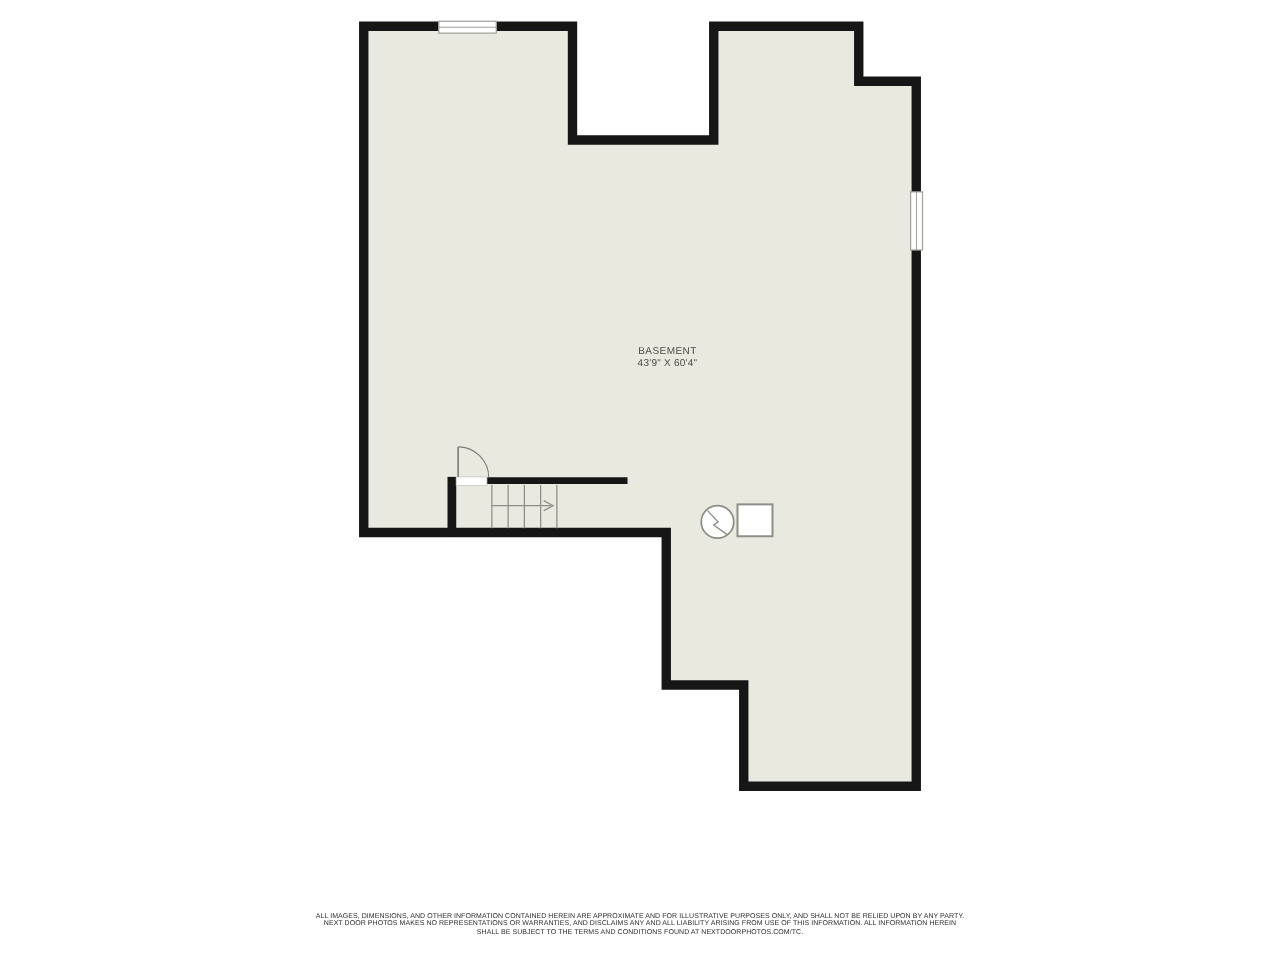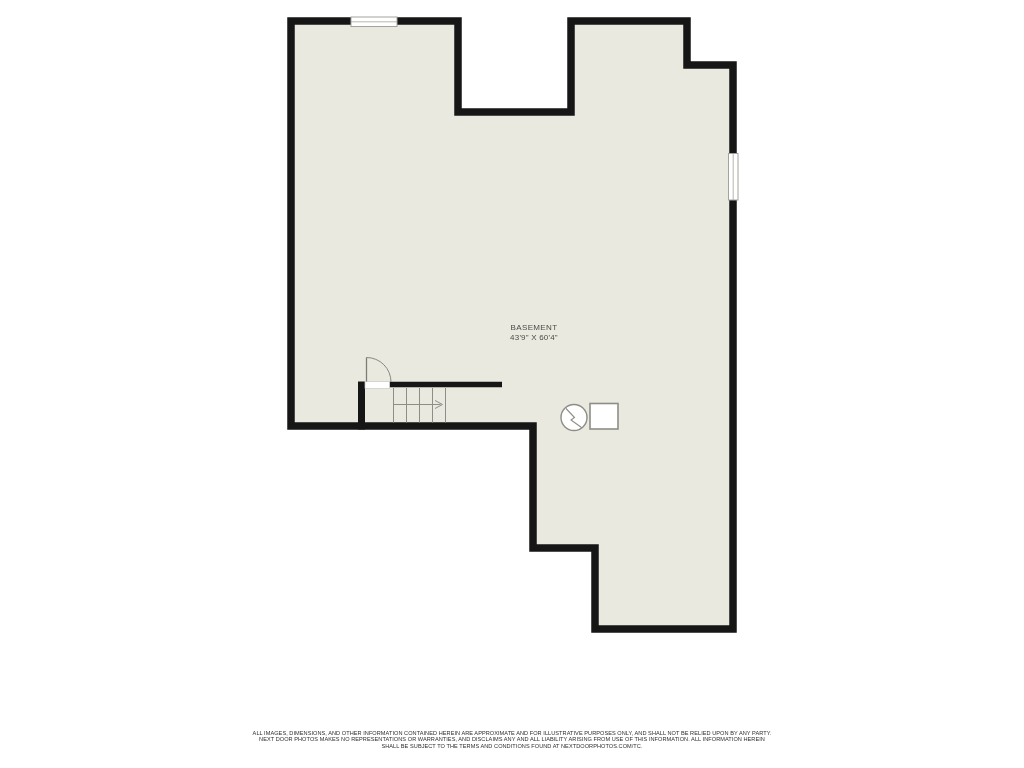--- a/index.html
+++ b/index.html
@@ -22,21 +22,20 @@
   }
   .room-label {
     position: absolute;
     left: 534px;
     top: 276px;
     transform: translateX(-50%);
     text-align: center;
     color: #4b4b46;
     white-space: nowrap;
     line-height: 10px;
-    margin-top: 47px;
   }
   .room-label .room-name {
     display: block;
     font-size: 8px;
     letter-spacing: 0.35px;
   }
   .room-label .room-dims {
     display: block;
     font-size: 8px;
     letter-spacing: 0.2px;

